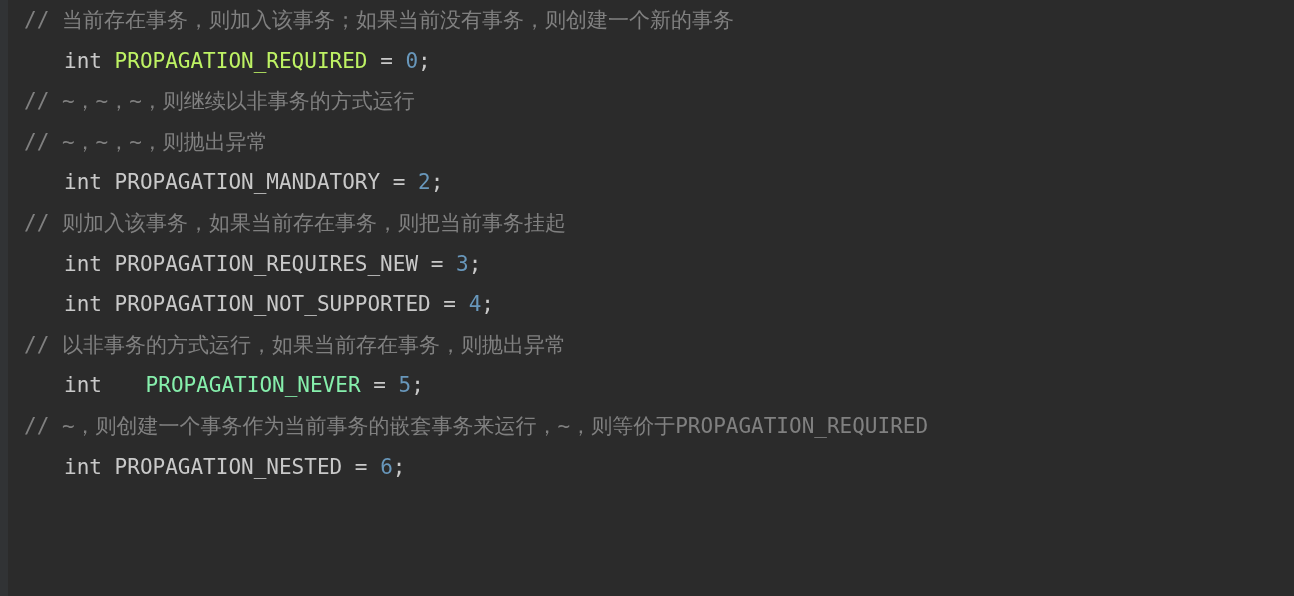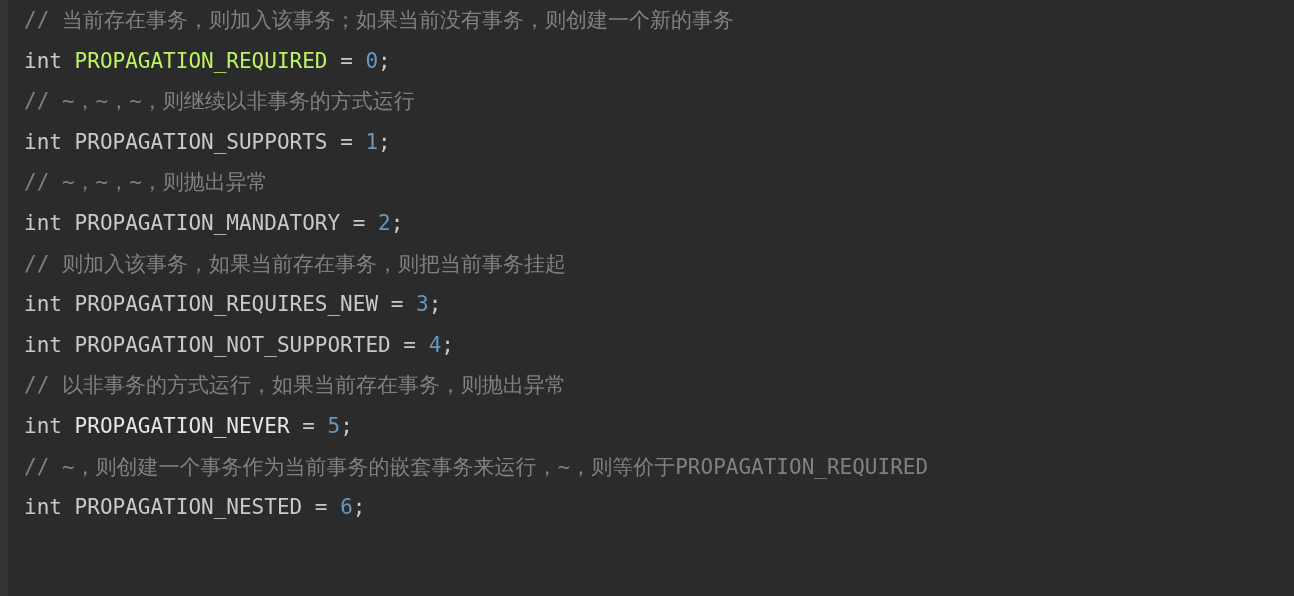--- a/index.html
+++ b/index.html
@@ -37,41 +37,40 @@
     white-space: pre;
     font-size: 21px;
     letter-spacing: 0;
   }
   .code-line.comment {
     color: #808080;
   }
   .code-line.code {
     color: #c9c9c9;
   }
-  .tok-kw { color: #c9c9c9; }
+  .tok-kw { color: #c9c9c9; margin-left: 40px; }
   .tok-id { color: #c9c9c9; }
   .tok-op { color: #c9c9c9; }
   .tok-num { color: #6897bb; }
   .tok-punc { color: #c9c9c9; }
   .cmt-slashes { color: #7d7d7d; }
   .cmt-text { color: #808080; }
 </style>
 </head>
 <body>
 
 <div id="editor-root" style="background: rgb(43, 43, 43);">
   <div id="gutter-strip" style="background: rgb(49, 51, 53);"></div>
   <div id="code-area">
       <div class="code-line comment"><span class="cmt-slashes" style="color: rgb(128, 128, 128);">//</span><span class="cmt-text" style="color: rgb(128, 128, 128);"> 当前存在事务，则加入该事务；如果当前没有事务，则创建一个新的事务</span></div>
       <div class="code-line code"><span class="tok-kw" style="color: rgb(201, 201, 201);">int</span> <span class="tok-id" style="color: #bef264;">PROPAGATION_REQUIRED</span> <span class="tok-op" style="color: rgb(201, 201, 201);">=</span> <span class="tok-num" style="color: rgb(104, 151, 187);">0</span><span class="tok-punc" style="color: rgb(201, 201, 201);">;</span></div>
       <div class="code-line comment"><span class="cmt-slashes" style="color: rgb(128, 128, 128);">//</span><span class="cmt-text" style="color: rgb(128, 128, 128);"> ~，~，~，则继续以非事务的方式运行</span></div>
-      <div class="code-line code"><span class="tok-kw" style="color: rgb(201, 201, 201);">int</span> <span class="tok-id" style="color: rgb(201, 201, 201);">PROPAGATION_SUPPORTS</span> <span class="tok-op" style="color: rgb(201, 201, 201);">=</span> <span class="tok-num" style="color: rgb(104, 151, 187);">1</span><span class="tok-punc" style="color: rgb(201, 201, 201);">;</span></div>
       <div class="code-line comment"><span class="cmt-slashes" style="color: rgb(128, 128, 128);">//</span><span class="cmt-text" style="color: rgb(128, 128, 128);"> ~，~，~，则抛出异常</span></div>
       <div class="code-line code"><span class="tok-kw" style="color: rgb(201, 201, 201);">int</span> <span class="tok-id" style="color: rgb(201, 201, 201); text-align: center;">PROPAGATION_MANDATORY</span> <span class="tok-op" style="color: rgb(201, 201, 201);">=</span> <span class="tok-num" style="color: rgb(104, 151, 187);">2</span><span class="tok-punc" style="color: rgb(201, 201, 201);">;</span></div>
       <div class="code-line comment"><span class="cmt-slashes" style="color: rgb(128, 128, 128);">//</span><span class="cmt-text" style="color: rgb(128, 128, 128);"> 则加入该事务，如果当前存在事务，则把当前事务挂起</span></div>
       <div class="code-line code"><span class="tok-kw" style="color: rgb(201, 201, 201);">int</span> <span class="tok-id" style="color: rgb(201, 201, 201);">PROPAGATION_REQUIRES_NEW</span> <span class="tok-op" style="color: rgb(201, 201, 201);">=</span> <span class="tok-num" style="color: rgb(104, 151, 187);">3</span><span class="tok-punc" style="color: rgb(201, 201, 201);">;</span></div>
       <div class="code-line code"><span class="tok-kw" style="color: rgb(201, 201, 201);">int</span> <span class="tok-id" style="color: rgb(201, 201, 201);">PROPAGATION_NOT_SUPPORTED</span> <span class="tok-op" style="color: rgb(201, 201, 201);">=</span> <span class="tok-num" style="color: rgb(104, 151, 187);">4</span><span class="tok-punc" style="color: rgb(201, 201, 201);">;</span></div>
       <div class="code-line comment"><span class="cmt-slashes" style="color: rgb(128, 128, 128);">//</span><span class="cmt-text" style="color: rgb(128, 128, 128);"> 以非事务的方式运行，如果当前存在事务，则抛出异常</span></div>
-      <div class="code-line code"><span class="tok-kw" style="color: rgb(201, 201, 201);">int</span> <span class="tok-id" style="color: #e5e5e5;">PROPAGATION_NEVER</span> <span class="tok-op" style="color: rgb(201, 201, 201);">=</span> <span class="tok-num" style="color: rgb(104, 151, 187);">5</span><span class="tok-punc" style="color: rgb(201, 201, 201);">;</span></div>
+      <div class="code-line code"><span class="tok-kw" style="color: rgb(201, 201, 201);">int</span> <span class="tok-id" style="color: #86efac; margin-left: 31px;">PROPAGATION_NEVER</span> <span class="tok-op" style="color: rgb(201, 201, 201);">=</span> <span class="tok-num" style="color: rgb(104, 151, 187);">5</span><span class="tok-punc" style="color: rgb(201, 201, 201);">;</span></div>
       <div class="code-line comment"><span class="cmt-slashes" style="color: rgb(128, 128, 128);">//</span><span class="cmt-text" style="color: rgb(128, 128, 128);"> ~，则创建一个事务作为当前事务的嵌套事务来运行，~，则等价于PROPAGATION_REQUIRED</span></div>
       <div class="code-line code"><span class="tok-kw" style="color: rgb(201, 201, 201);">int</span> <span class="tok-id" style="color: rgb(201, 201, 201); margin-top: 16px;">PROPAGATION_NESTED</span> <span class="tok-op" style="color: rgb(201, 201, 201);">=</span> <span class="tok-num" style="color: rgb(104, 151, 187);">6</span><span class="tok-punc" style="color: rgb(201, 201, 201);">;</span></div>
     </div>
 </div>
 
 </body></html>

